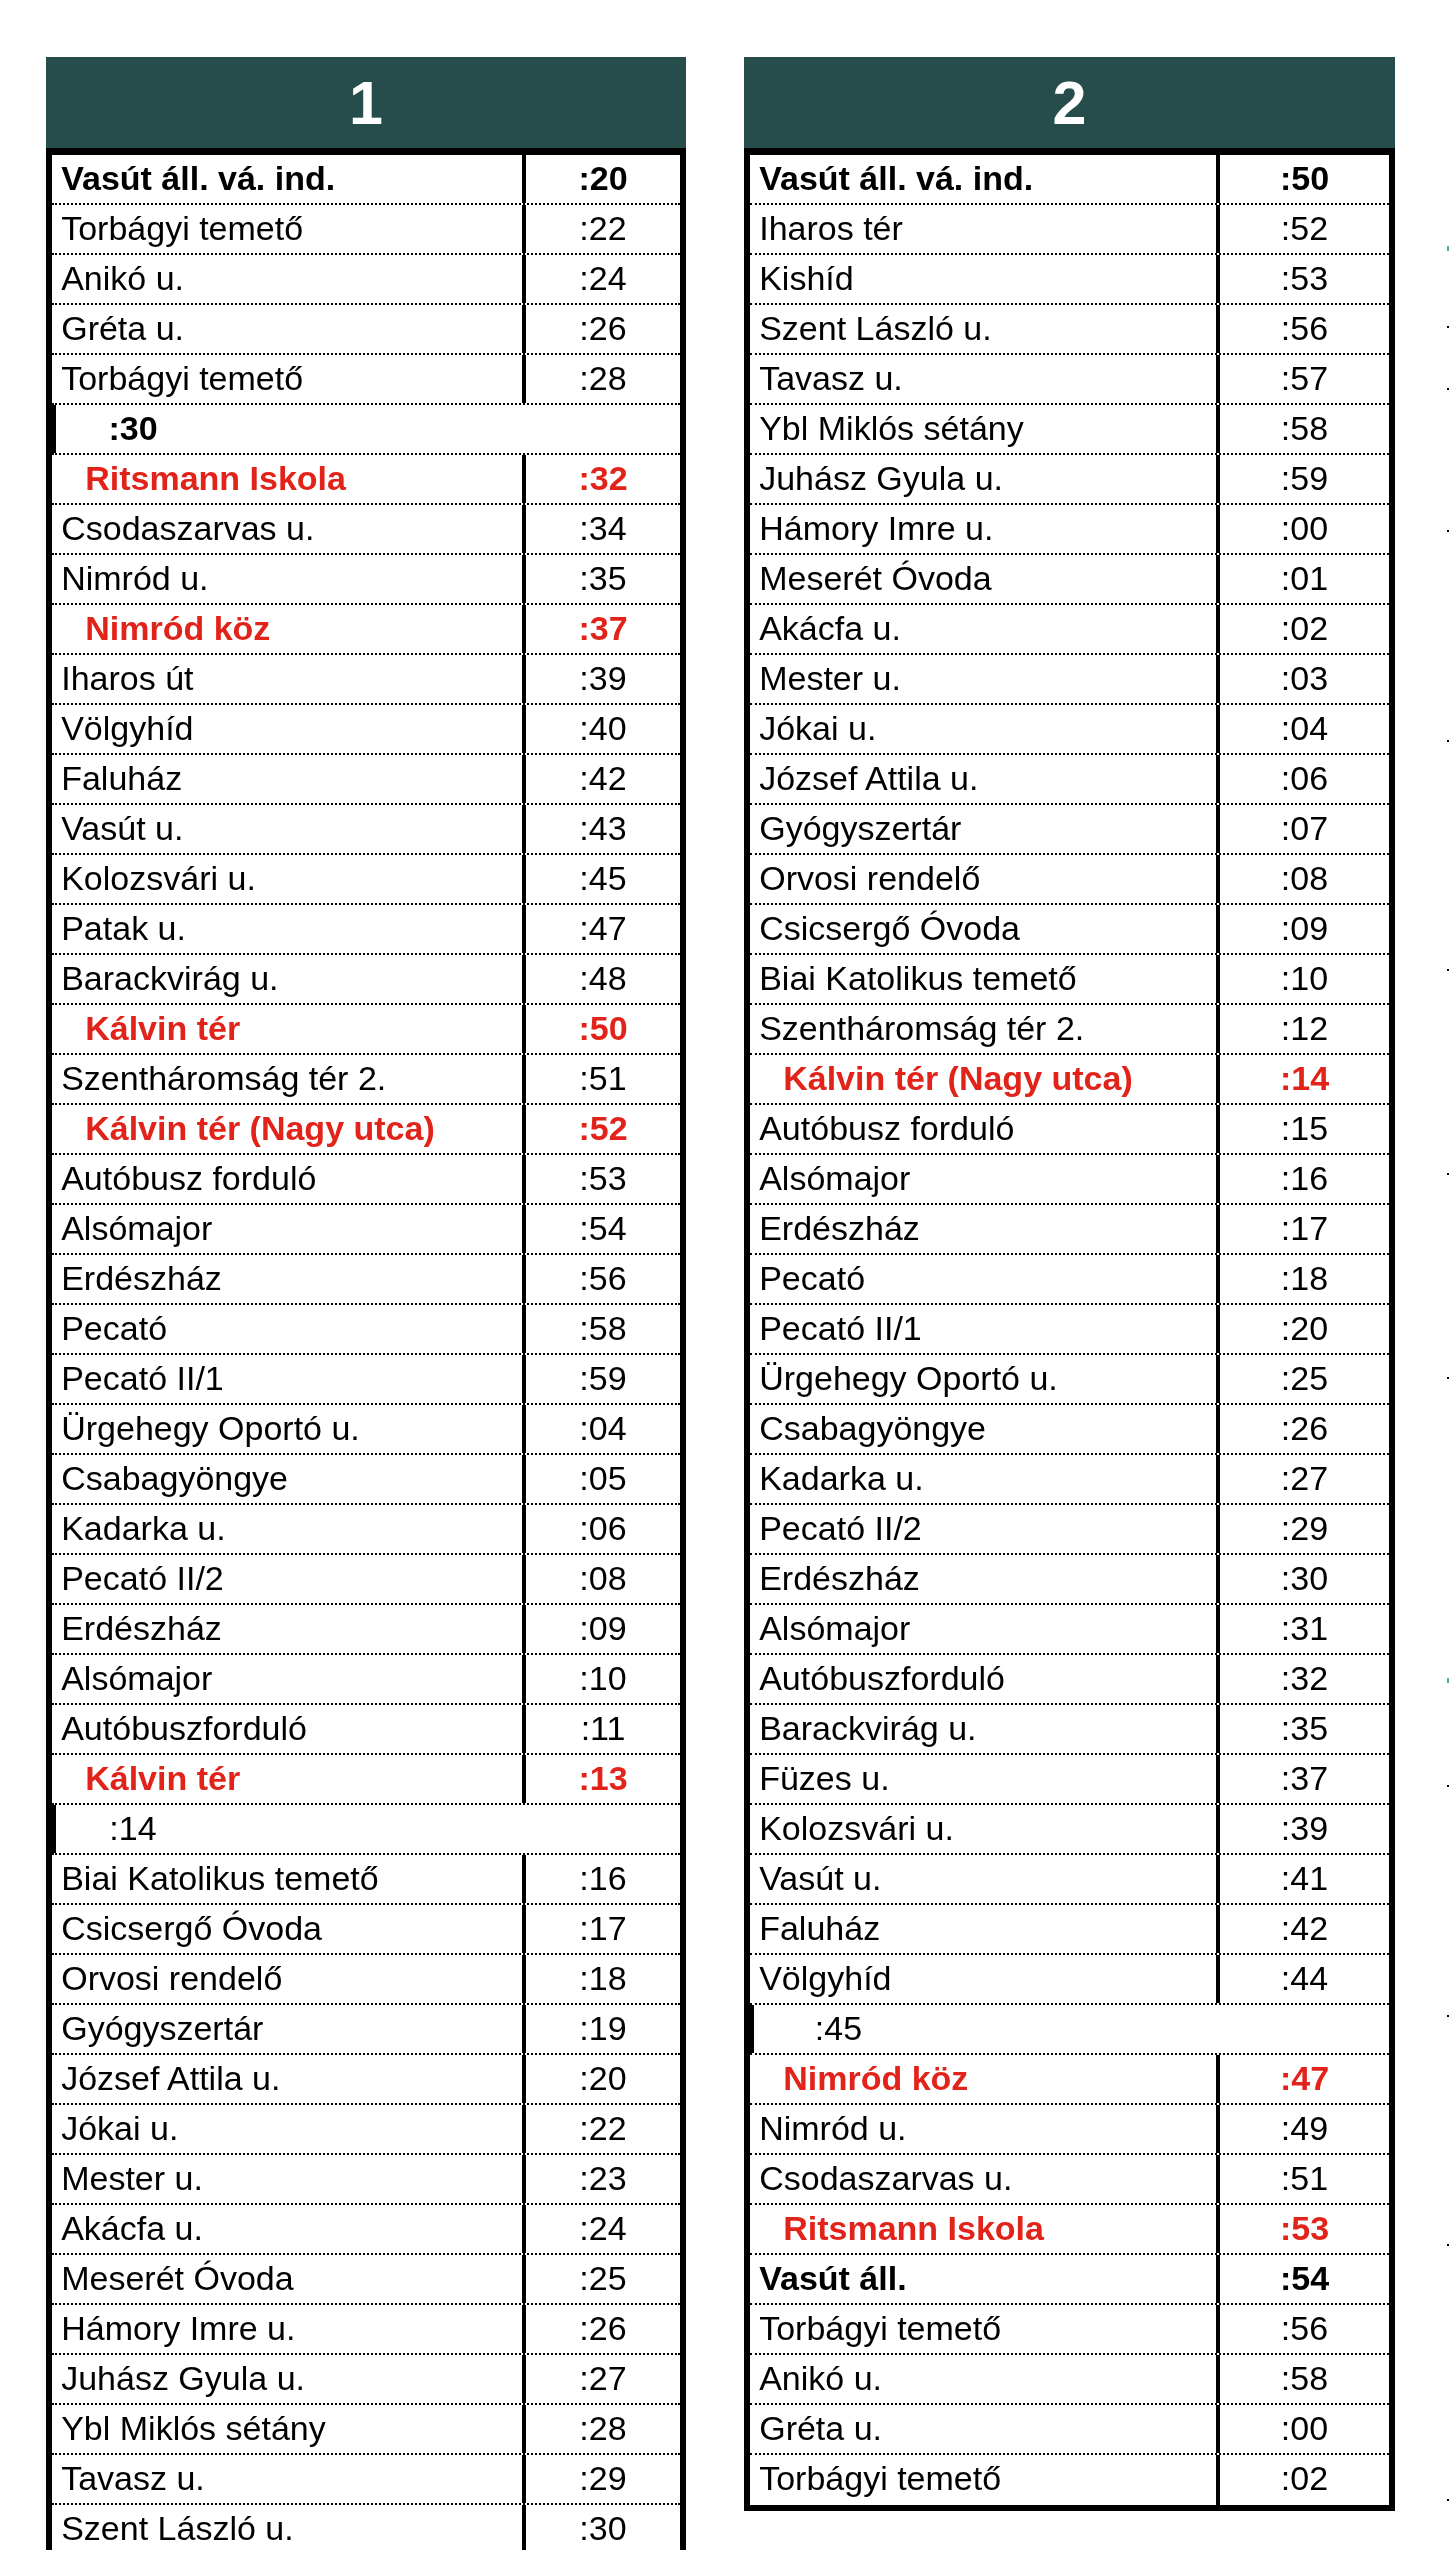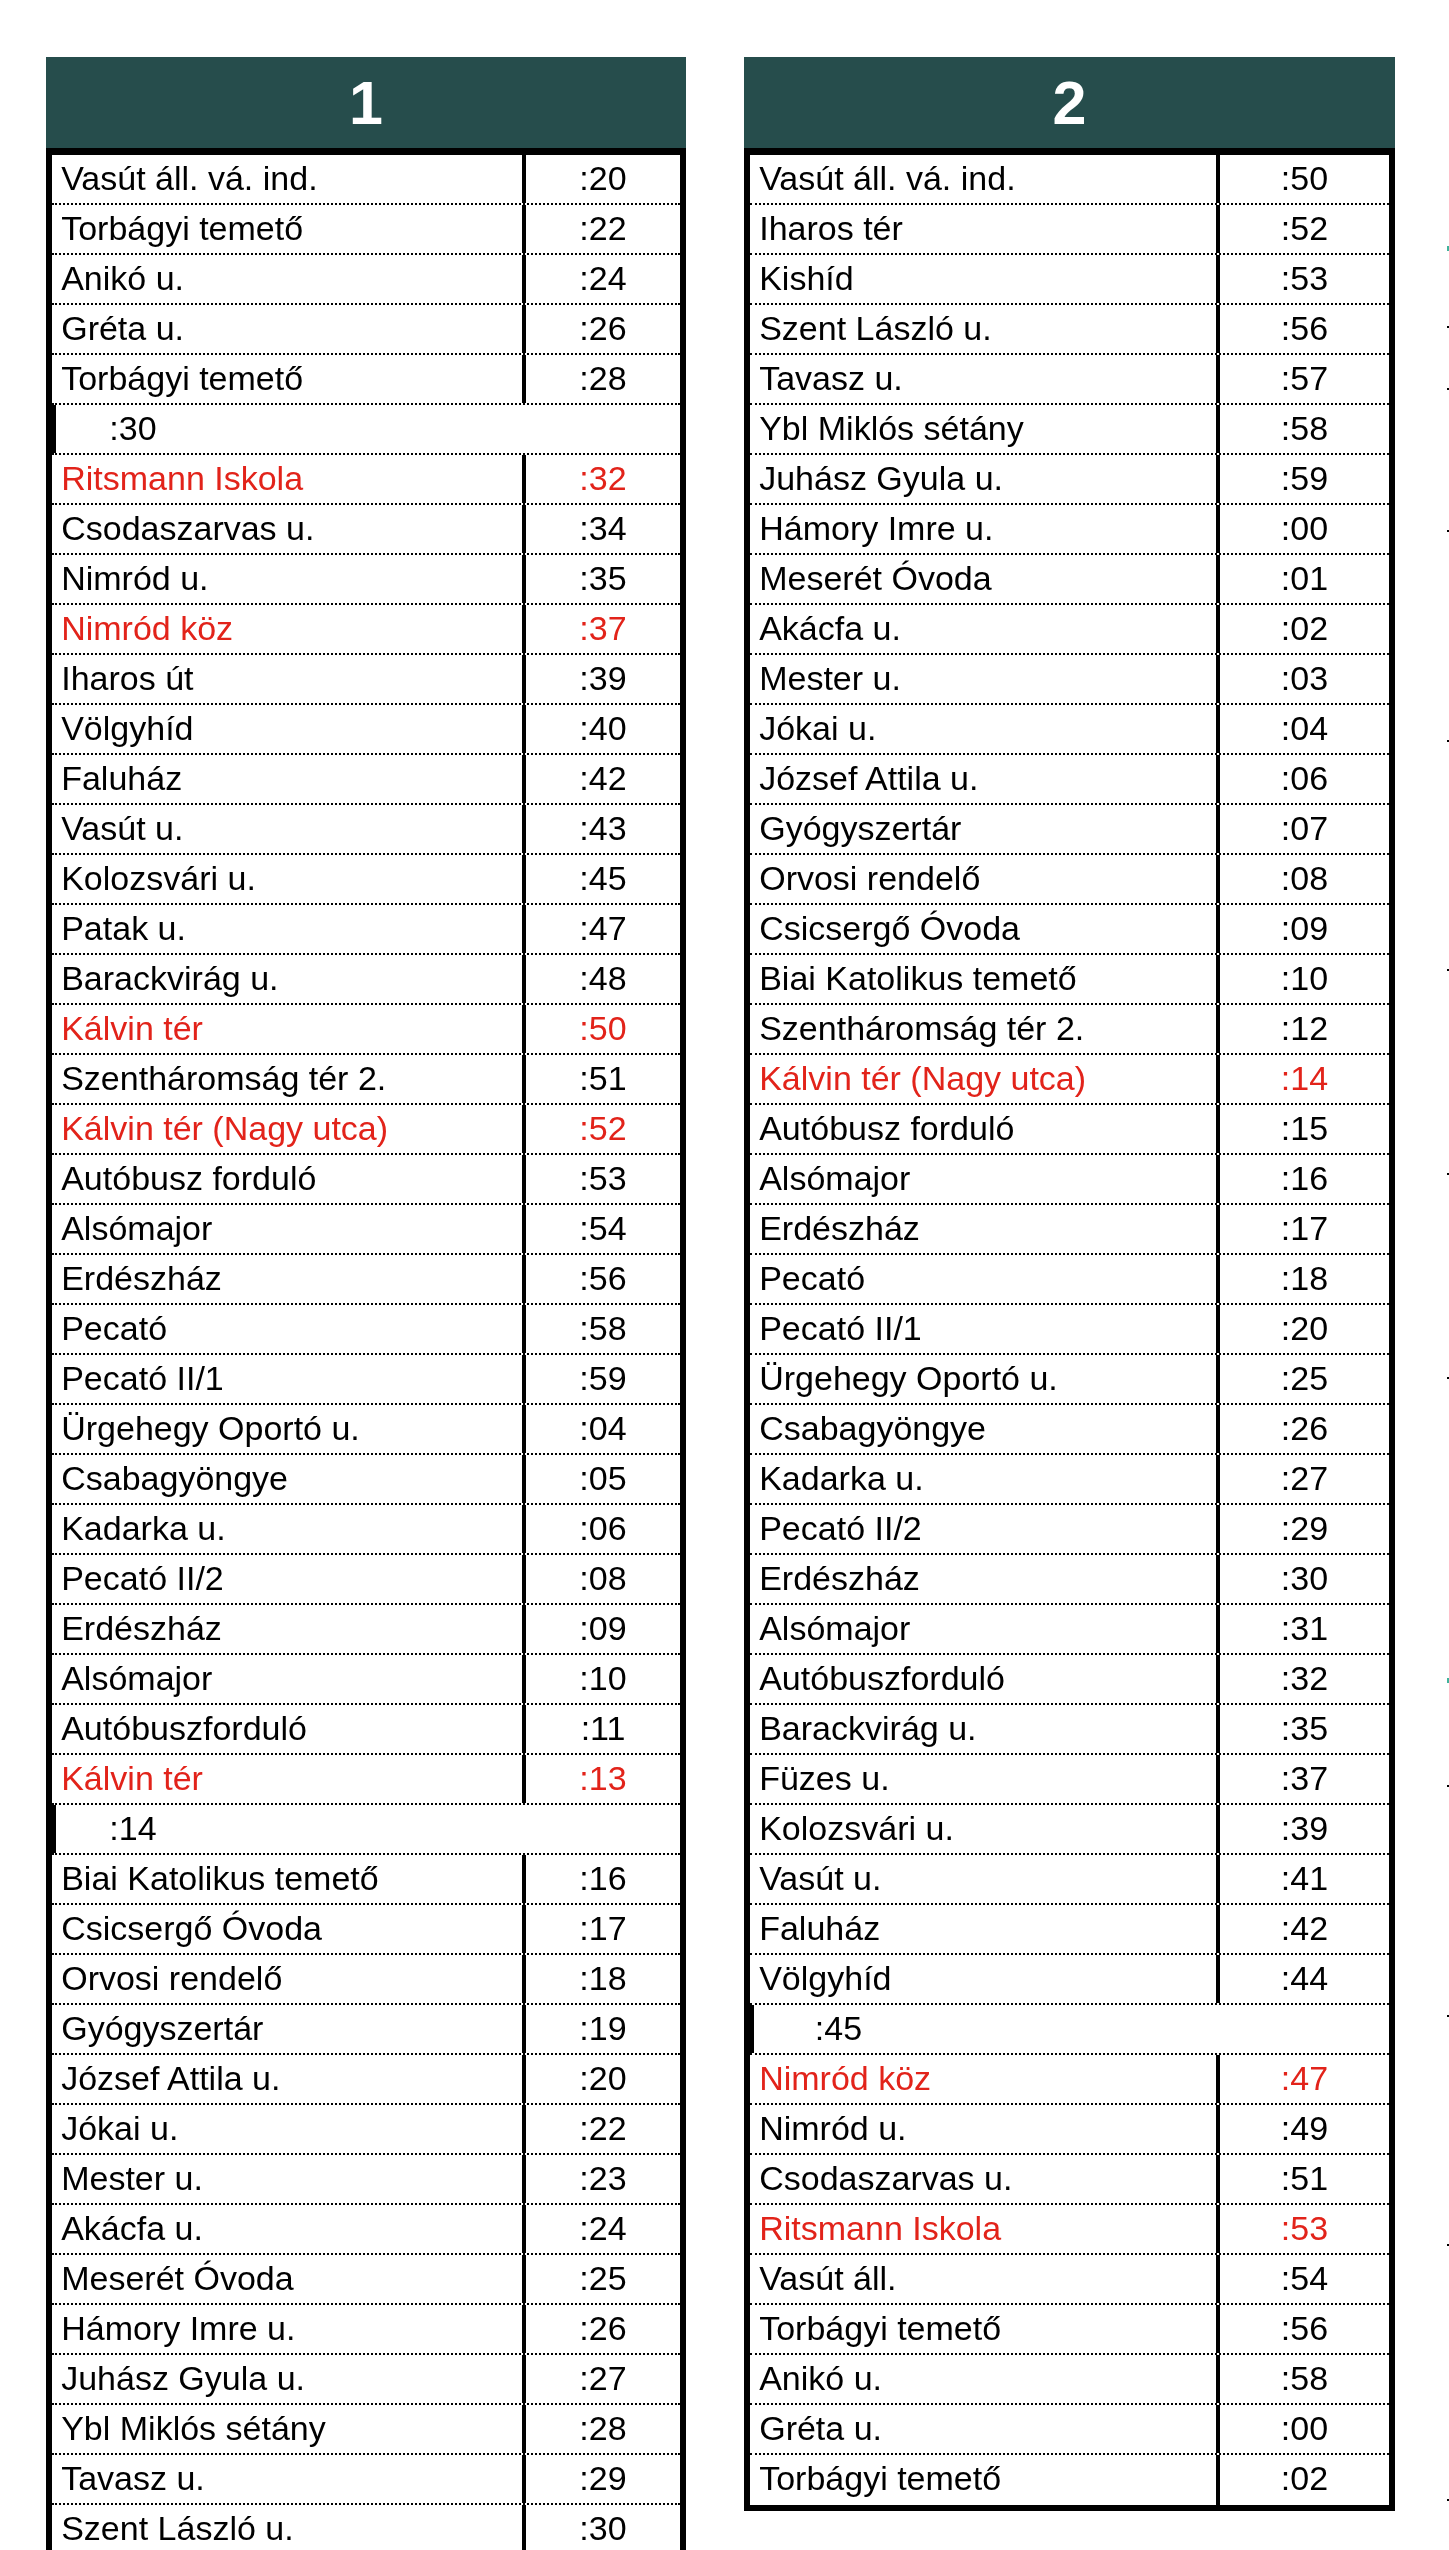--- a/index.html
+++ b/index.html
@@ -9,22 +9,22 @@
   #t1 { left:46px; width:640px; }
   #t2 { left:744px; width:651px; }
   .tt-header { background:#264d4c; height:91px; display:flex; align-items:center; justify-content:center;
                color:#ffffff; font-weight:bold; font-size:61px; }
   .tt-body { border:6.1px solid #000; border-top:7.1px solid #000; background:#fff; }
   .tt-row { display:flex; height:50px; border-bottom:2.6px dotted #000; box-sizing:border-box; }
   .tt-row:last-child { border-bottom:none; }
   .tt-stop { flex:1; padding-left:9.2px; font-size:34px; line-height:47px; white-space:pre; color:#000; }
   .tt-time { width:158px; border-left:4.1px solid #000; text-align:center; font-size:34px; line-height:47px; color:#000; box-sizing:border-box; }
   #t2 .tt-time { width:173px; }
-  .tt-row.bold .tt-stop, .tt-row.bold .tt-time { font-weight:normal; }
-  .tt-row.hl .tt-stop, .tt-row.hl .tt-time { font-weight:normal; color:#e2231a; }
+  .tt-row.bold .tt-stop, .tt-row.bold .tt-time { font-weight:bold; }
+  .tt-row.hl .tt-stop, .tt-row.hl .tt-time { font-weight:bold; color:#e2231a;margin-left:24px; }
   .edge-frag { position:absolute; left:1447px; width:3.1px; background:#000; height:2px; }
   .edge-teal { position:absolute; left:1447px; width:3.1px; height:5.1px; background:#3fb39c; }
 </style>
 </head>
 <body>
 
 <div id="t1" class="timetable">
   <div class="tt-header">
     <span>1</span>
   </div>

